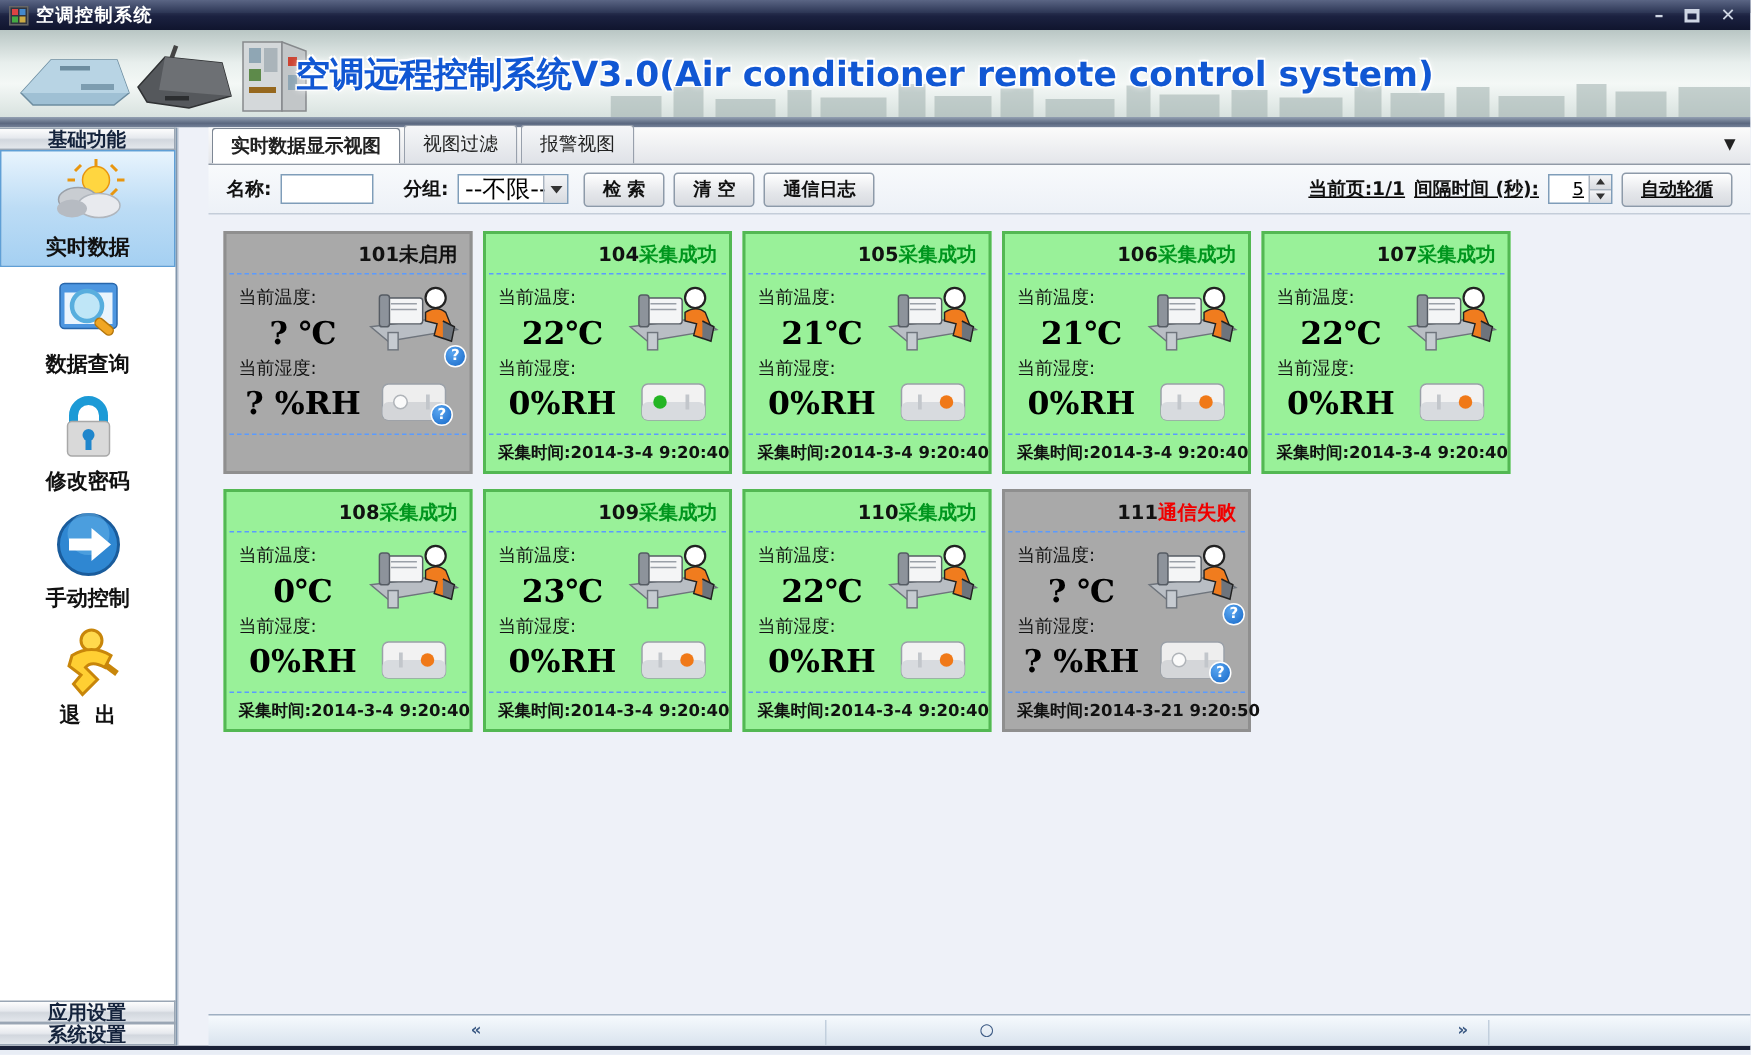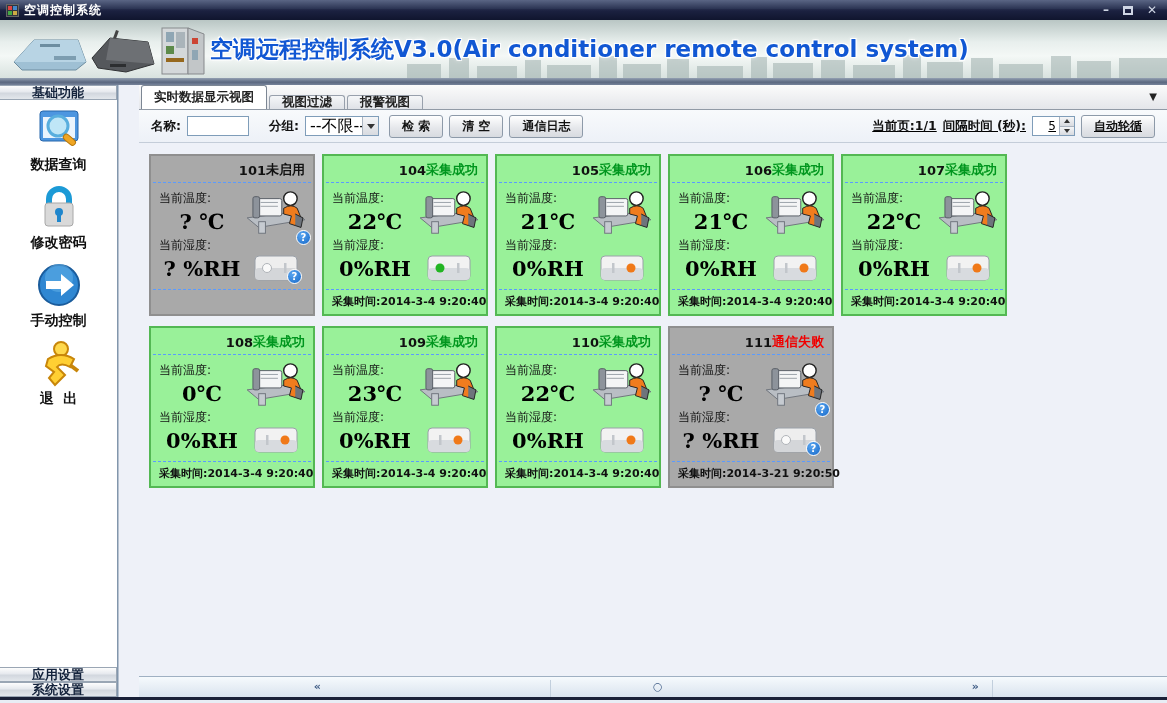--- a/index.html
+++ b/index.html
@@ -11,21 +11,21 @@
   .app-icon { width:13px; height:13px; margin-right:5px; background:#30353f; border:1px solid #666; display:grid; grid-template-columns:1fr 1fr; grid-template-rows:1fr 1fr; gap:1px; padding:1px; }
   .app-icon i:nth-child(1){background:#d44;} .app-icon i:nth-child(2){background:#48c;}
   .app-icon i:nth-child(3){background:#4a4;} .app-icon i:nth-child(4){background:#ca4;}
   .titlebar .title { color:#fff; font-weight:bold; font-size:12px; letter-spacing:1px; }
   .win-btns { margin-left:auto; display:flex; gap:14px; align-items:center; padding-right:4px; }
   .win-btn { color:#cfd6e4; font-weight:bold; font-size:12px; cursor:default; line-height:1; }
   .btn-max { width:10px; height:9px; border:2px solid #cfd6e4; border-top-width:3px; display:inline-block; }
 
   
   .banner { position:relative; height:58px; background:linear-gradient(180deg,#b9c6c4 0%,#e8efed 38%,#f4f8f6 62%,#d8e2df 100%); overflow:hidden; }
-  .banner-title { position:absolute; left:210px; top:14px; font-size:23px; font-weight:bold; color:#1157d3; white-space:nowrap;
+  .banner-title { position:absolute; left:197px; top:14px; font-size:23px; font-weight:bold; color:#1157d3; white-space:nowrap;
     text-shadow:-1px -1px 0 #fff, 1px -1px 0 #fff, -1px 1px 0 #fff, 1px 1px 0 #fff, 0 0 5px #fff; }
   .banner-devices { position:absolute; left:6px; top:4px; }
   .skyline { position:absolute; right:0; bottom:0; opacity:.55; }
   .banner-strip { height:7px; background:linear-gradient(#93a0b2,#5b6880 60%,#76839a); }
 
   
   .bodywrap { display:flex; height:615px; border-bottom:3px solid #1a2138; }
 
   
   .sidebar { width:118px; background:#fff; border-right:1px solid #8296ac; display:flex; flex-direction:column; }
@@ -35,21 +35,21 @@
   .nav-item.selected { background:linear-gradient(#e8f4fd,#bcdcf5 50%,#a5d0f2); border:1px solid #5f9fd6; }
   .nav-label { font-weight:bold; font-size:14px; color:#111; white-space:pre; }
   .nav-icon { width:50px; height:48px; }
   .side-bottom { margin-top:auto; }
 
   
   .main { flex:1; display:flex; flex-direction:column; background:#eef1f8; border-left:1px solid #b7c2d0;padding-left:20px; }
 
   
   .tabstrip { height:25px; background:linear-gradient(#fbfbfb,#e4e6ea); display:flex; align-items:flex-end; padding-left:2px; border-bottom:1px solid #919aa6; position:relative; }
-  .tab { height:14px; padding:0 12px; display:flex; align-items:center; font-size:12.5px; color:#222; background:linear-gradient(#f5f6f8,#dfe2e7); border:1px solid #98a0ac; border-bottom:none; border-radius:3px 3px 0 0; margin-right:2px; cursor:default;font-weight:bold; }
+  .tab { height:26px; padding:0 12px; display:flex; align-items:center; font-size:12.5px; color:#222; background:linear-gradient(#f5f6f8,#dfe2e7); border:1px solid #98a0ac; border-bottom:none; border-radius:3px 3px 0 0; margin-right:2px; cursor:default; }
   .tab.active { background:#fff; font-weight:bold; height:24px; border-color:#7d8794; }
   .tab-overflow { position:absolute; right:10px; top:6px; font-size:10px; color:#222; cursor:default; }
 
   
   .toolbar { height:33px; background:linear-gradient(#f8fafc,#edf1f7); border-bottom:1px solid #c4cdd9; display:flex; align-items:center; padding:0 12px; gap:6px; }
   .tb-label { font-weight:bold; font-size:12.5px; color:#111; }
   .tb-input { width:62px; height:20px; border:1px solid #7f9db9; background:#fff; padding:0 3px; font-size:12px; }
   .tb-select { width:74px; height:20px; border:1px solid #7f9db9; background:#fff; display:flex; align-items:center; padding-left:4px; font-size:16px; position:relative; margin-right:4px; }
   .sel-btn { position:absolute; right:0; top:0; width:16px; height:18px; background:linear-gradient(#f4f5f7,#d8dbe0); border-left:1px solid #aab4c0; display:flex; align-items:center; justify-content:center; }
   .caret-down { width:0; height:0; border-left:4px solid transparent; border-right:4px solid transparent; border-top:5px solid #333; }
@@ -239,20 +239,26 @@
   </svg>
   <div class="banner-title">空调远程控制系统V3.0(Air conditioner remote control system)</div>
 </div>
 <div class="banner-strip"></div>
 
 <div class="bodywrap">
 
   <div class="sidebar">
     <div class="side-header">基础功能</div>
     <div class="nav-list" id="nav-list">
+        <div class="nav-item selected">
+    <svg class="nav-icon">
+            <use href="#sym-weather"></use>
+          </svg>
+    <span class="nav-label">实时数据</span>
+  </div>
         <div class="nav-item">
     <svg class="nav-icon">
             <use href="#sym-search"></use>
           </svg>
     <span class="nav-label">数据查询</span>
   </div>
         <div class="nav-item">
     <svg class="nav-icon">
             <use href="#sym-lock"></use>
           </svg>

